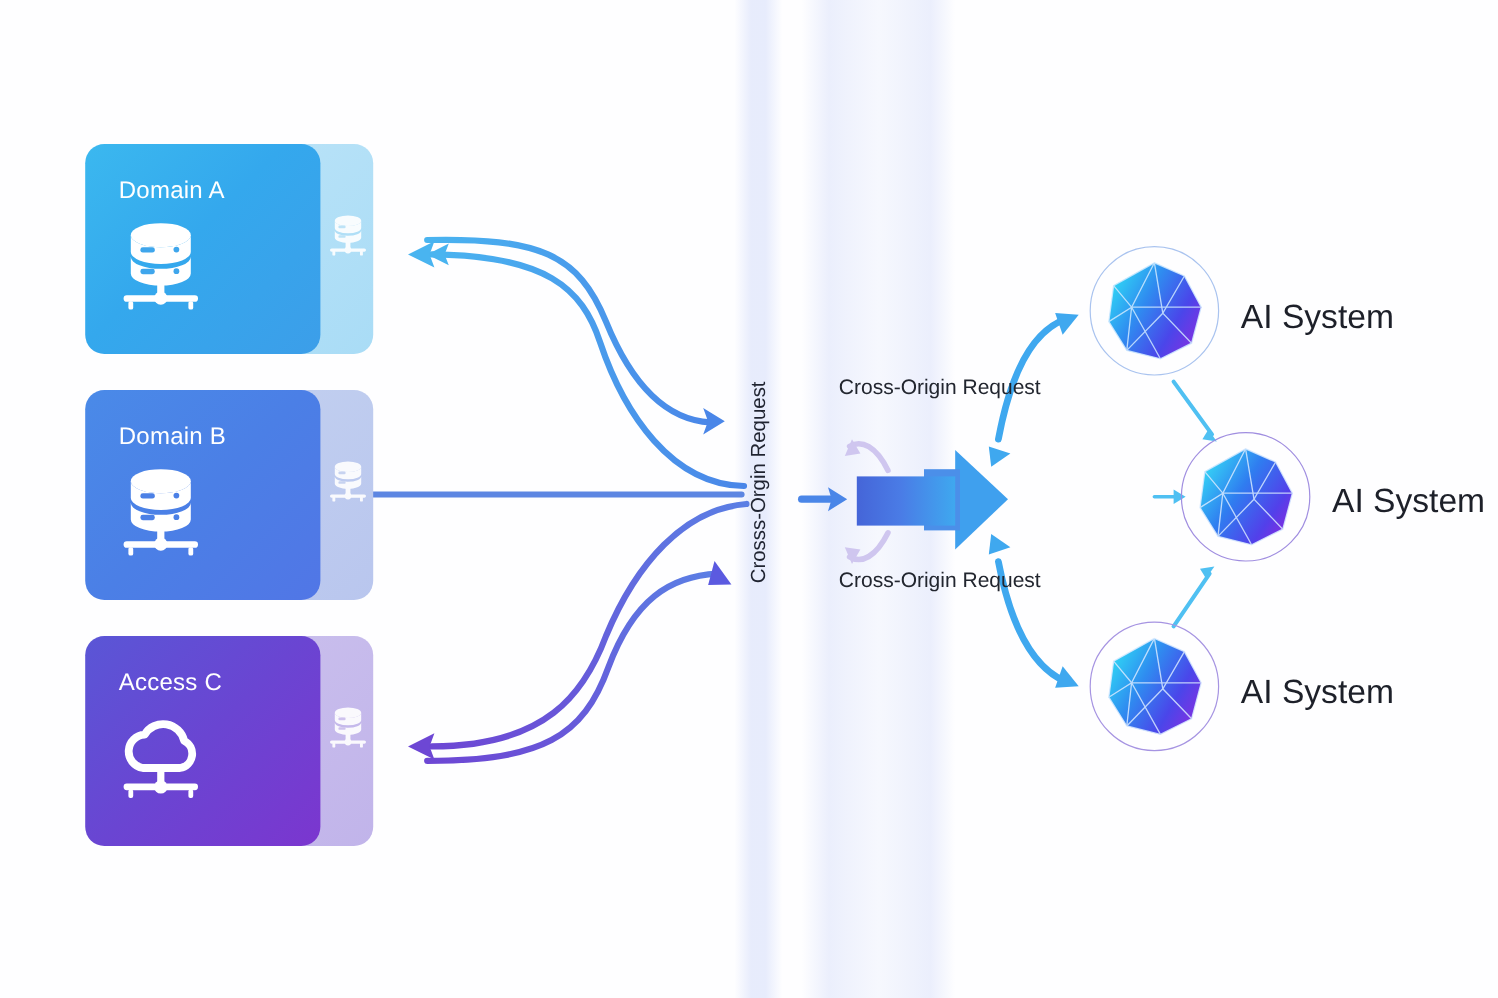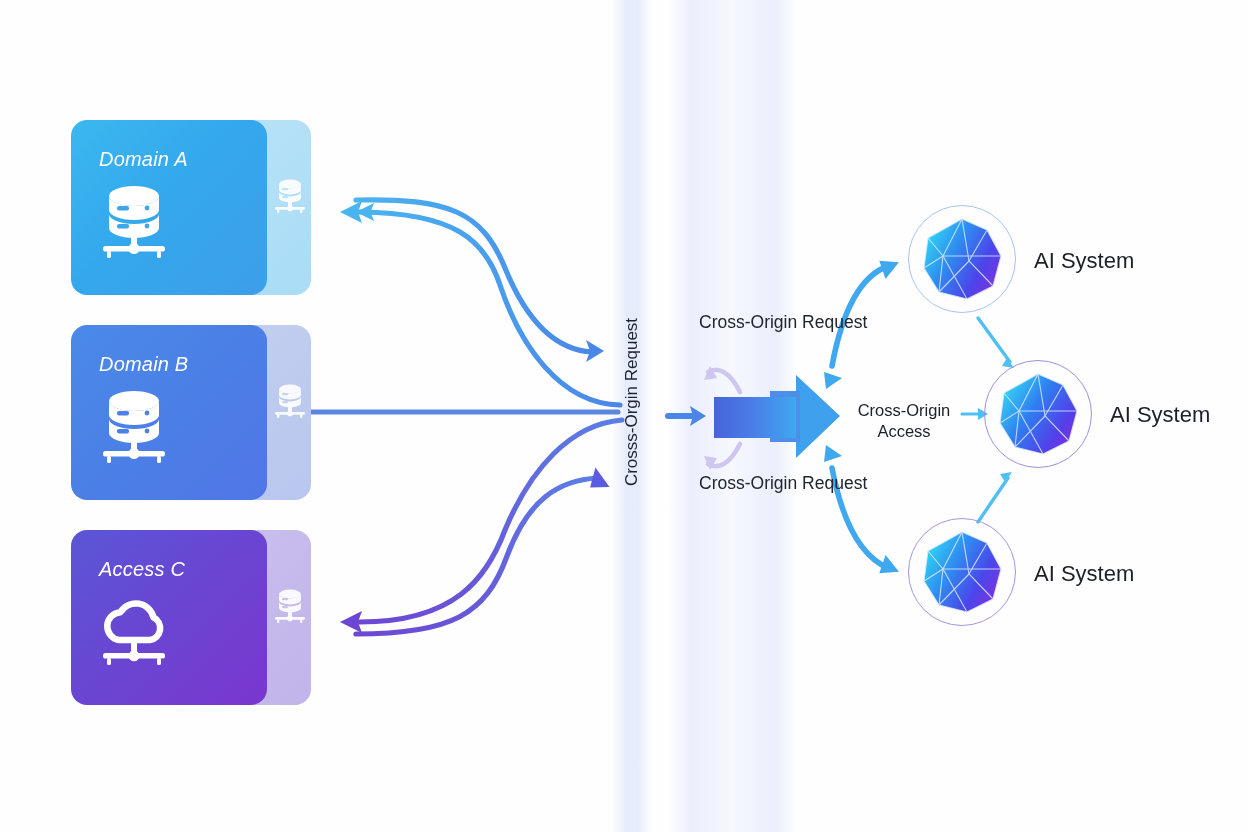--- a/index.html
+++ b/index.html
@@ -6,21 +6,21 @@
   body{
     width:1248px;height:832px;overflow:hidden;
     font-family:"Liberation Sans","DejaVu Sans",sans-serif;
     background:#fefeff;
     position:relative;
   }
   #stage{position:absolute;left:0;top:0;width:1248px;height:832px;}
   #svgroot{position:absolute;left:0;top:0;width:1248px;height:832px;}
 
   
-  .domain-card{position:absolute;width:240px;height:175px;font-style:italic;}
+  .domain-card{position:absolute;width:240px;height:175px;}
   .card-back{
     position:absolute;left:40px;top:0;width:200px;height:175px;
     border-radius:16px;
   }
   .card-front{
     position:absolute;left:0;top:0;width:196px;height:175px;
     border-radius:16px;
   }
   .card-title{
     position:absolute;left:28px;top:28px;
@@ -77,21 +77,21 @@
     border-radius:50%;box-sizing:border-box;
   }
   .ai-poly{position:absolute;left:11px;top:11px;width:86px;height:86px;}
   #ai1{left:908px;top:205px;}
   #ai1 .ai-ring{border:1.6px solid #a9c3ef;}
   #ai2{left:984px;top:360px;}
   #ai2 .ai-ring{border:1.6px solid #a08ee0;}
   #ai3{left:908px;top:518px;}
   #ai3 .ai-ring{border:1.6px solid #a694e2;}
 
-  .ai-label{position:absolute;font-size:22px;color:#1d2029;white-space:nowrap;}
+  .ai-label{position:absolute;font-size:28px;color:#1d2029;white-space:nowrap;}
   #ai1-label{left:1034px;top:248px;}
   #ai2-label{left:1110px;top:402px;}
   #ai3-label{left:1034px;top:561px;}
 
   #coa-label{
     position:absolute;left:848px;top:400px;width:112px;
     text-align:center;font-size:16.5px;line-height:1.25;color:#1d2029;
   }
 </style>
 </head>
@@ -339,15 +339,14 @@
         <path d="M24,40 L48,83"></path>
         <path d="M24,40 L82,40"></path>
         <path d="M68,14 L50,45 L74,70"></path>
         <path d="M50,45 L20,76"></path>
         <path d="M43,3 L50,45"></path>
       </g>
     </svg>
   </div>
   <div class="ai-label" id="ai3-label">AI System</div>
 
-  <div id="coa-label">Cross-Origin Access</div>
 
 </div>
 
 </body></html>

